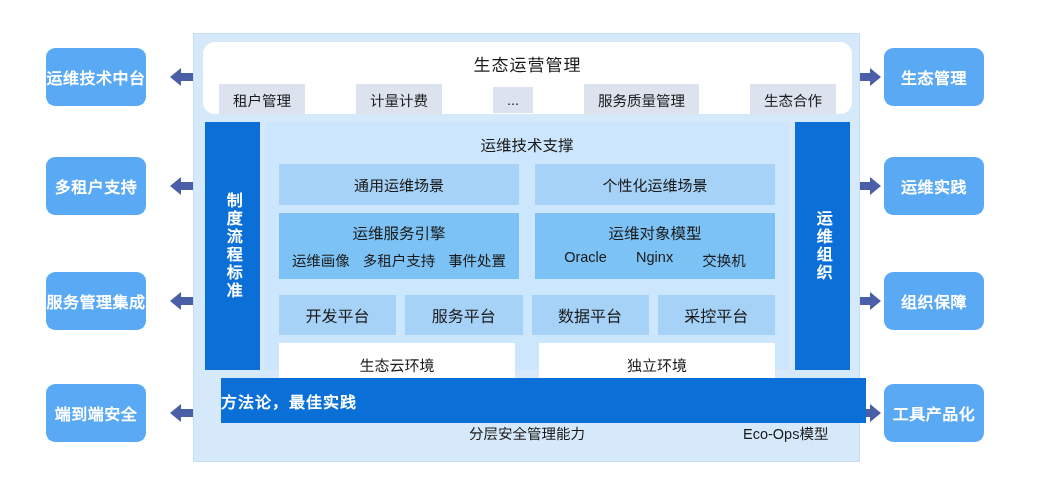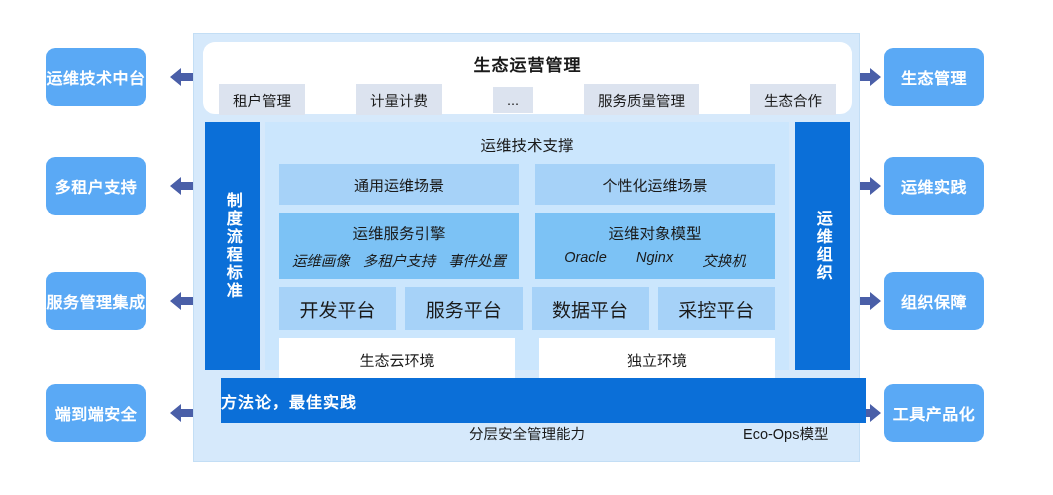--- a/index.html
+++ b/index.html
@@ -62,21 +62,21 @@
     top: 8px;
     width: 649px;
     height: 72px;
     background: #ffffff;
     border-radius: 12px;
     box-sizing: border-box;
   }
   #header-title {
     text-align: center;
     font-size: 17px;
-    font-weight: bold;
+    font-weight: normal;
     color: #1a1a1a;
     padding-top: 9px;
     letter-spacing: 1px;
   }
   #header-chip-row {
     display: flex;
     justify-content: space-between;
     align-items: center;
     padding: 8px 16px 0 16px;
   }
@@ -149,34 +149,34 @@
     margin-top: 8px;
   }
   .engine-title {
     font-size: 15.5px;
     padding-bottom: 6px;
   }
   .engine-items {
     display: flex;
     justify-content: space-evenly;
     font-size: 14.5px;
-    font-style: italic;
   }
 
   #platform-row {
     display: flex;
     gap: 9px;
     margin-top: 8px;
   }
   .platform-chip {
     flex: 1;
     background: #a6d2f8;
-    font-size: 19px;
+    font-size: 16px;
     text-align: center;
     padding: 8px 0;
+    margin-top: 8px;
   }
 
   #env-row {
     display: flex;
     gap: 24px;
     margin-top: 8px;
   }
   .env-chip {
     flex: 1;
     background: #ffffff;

